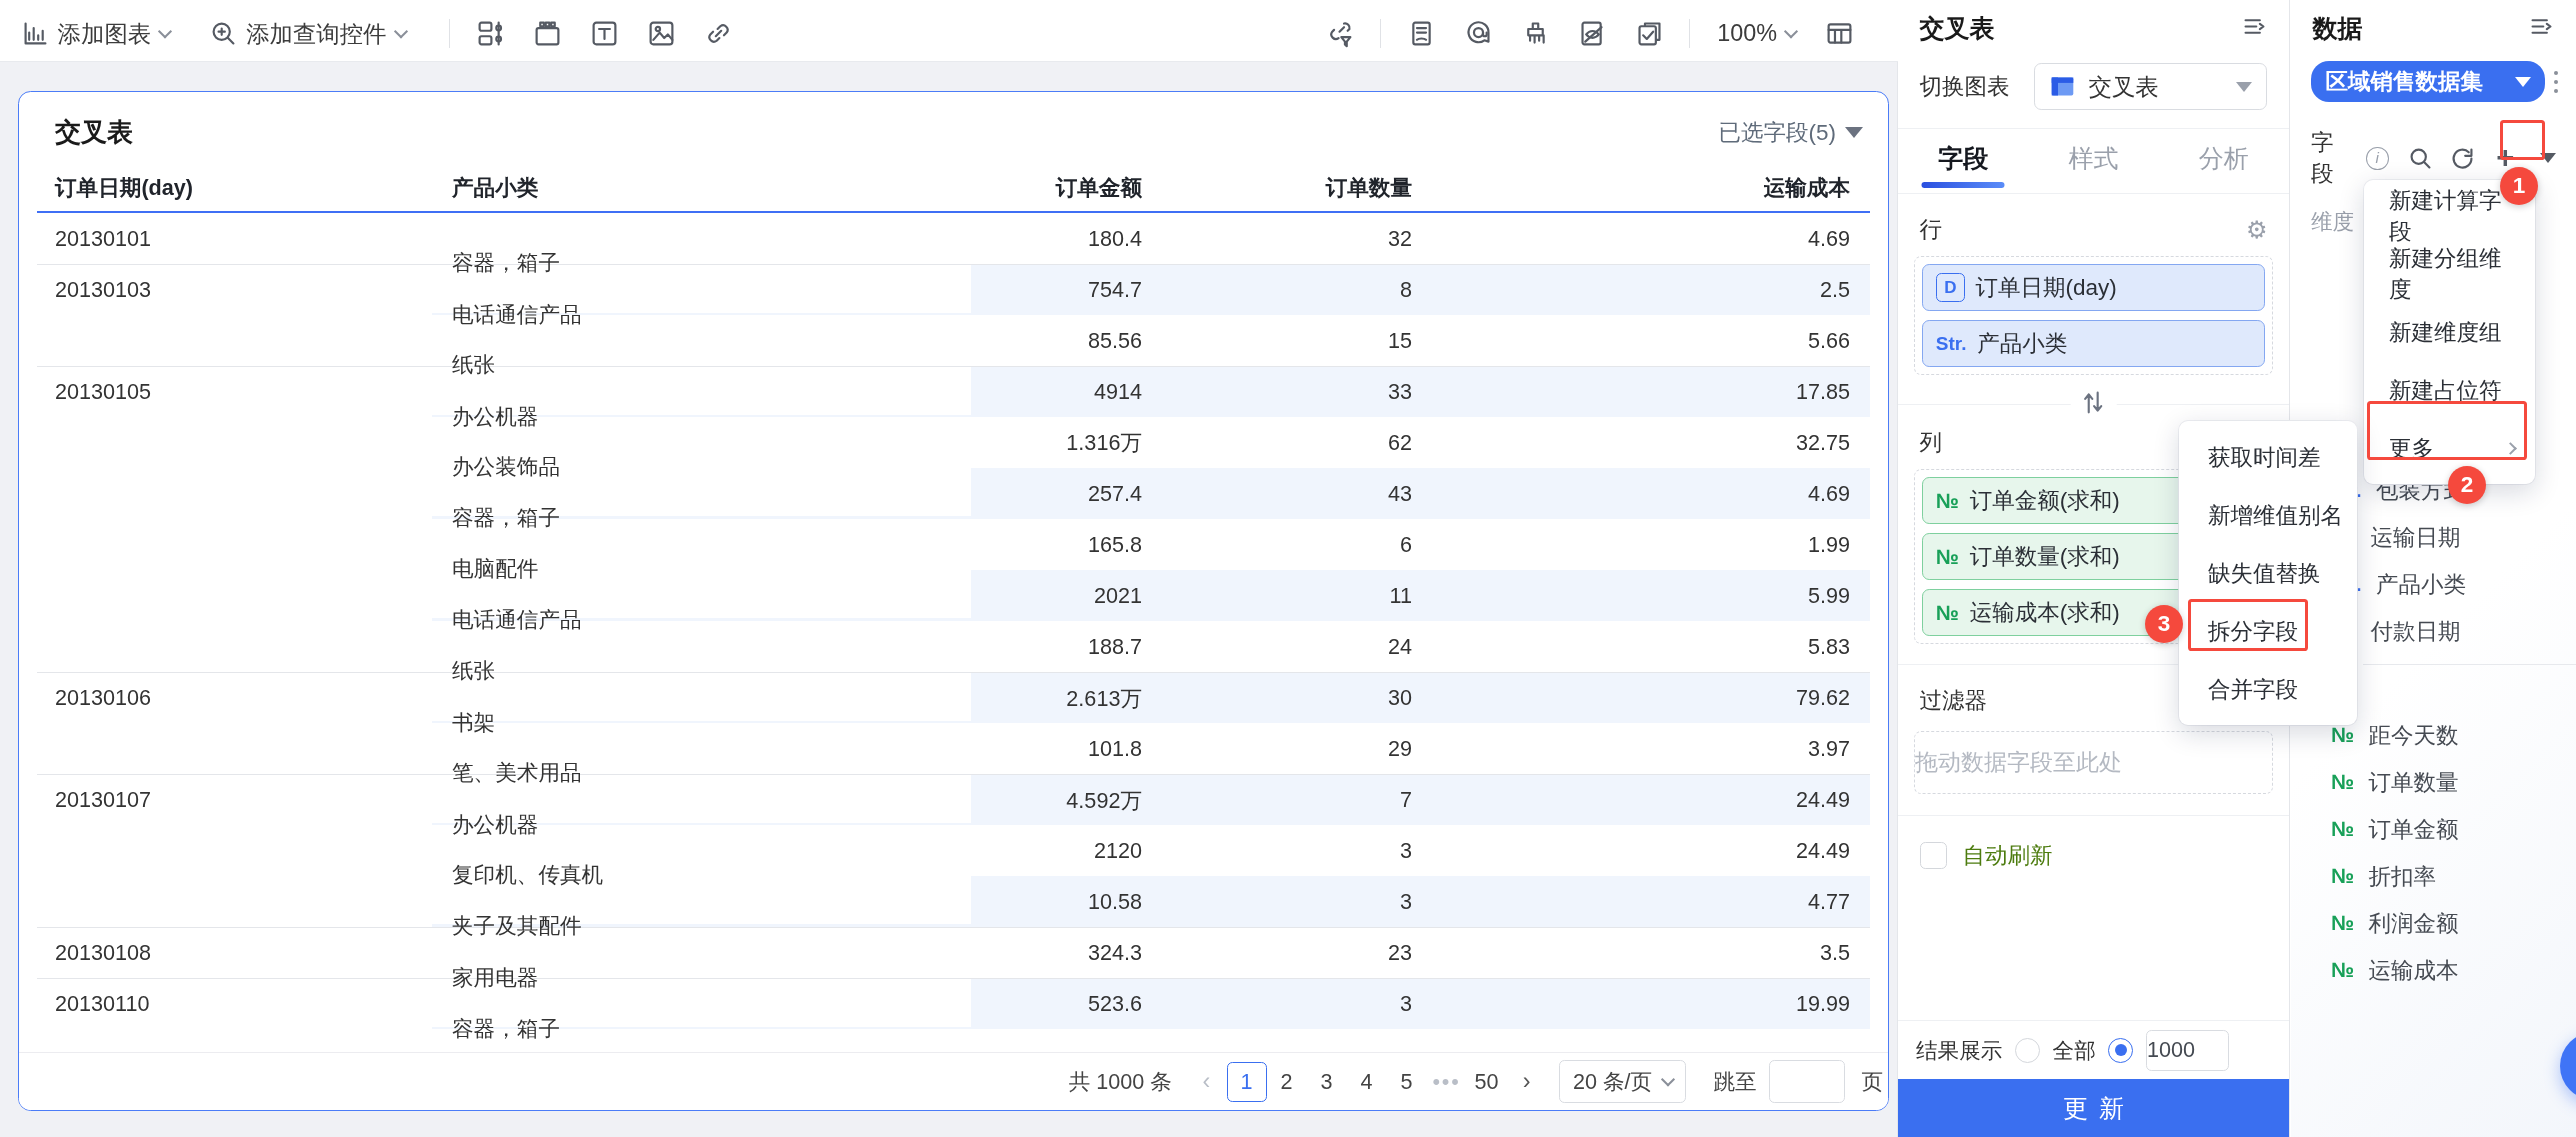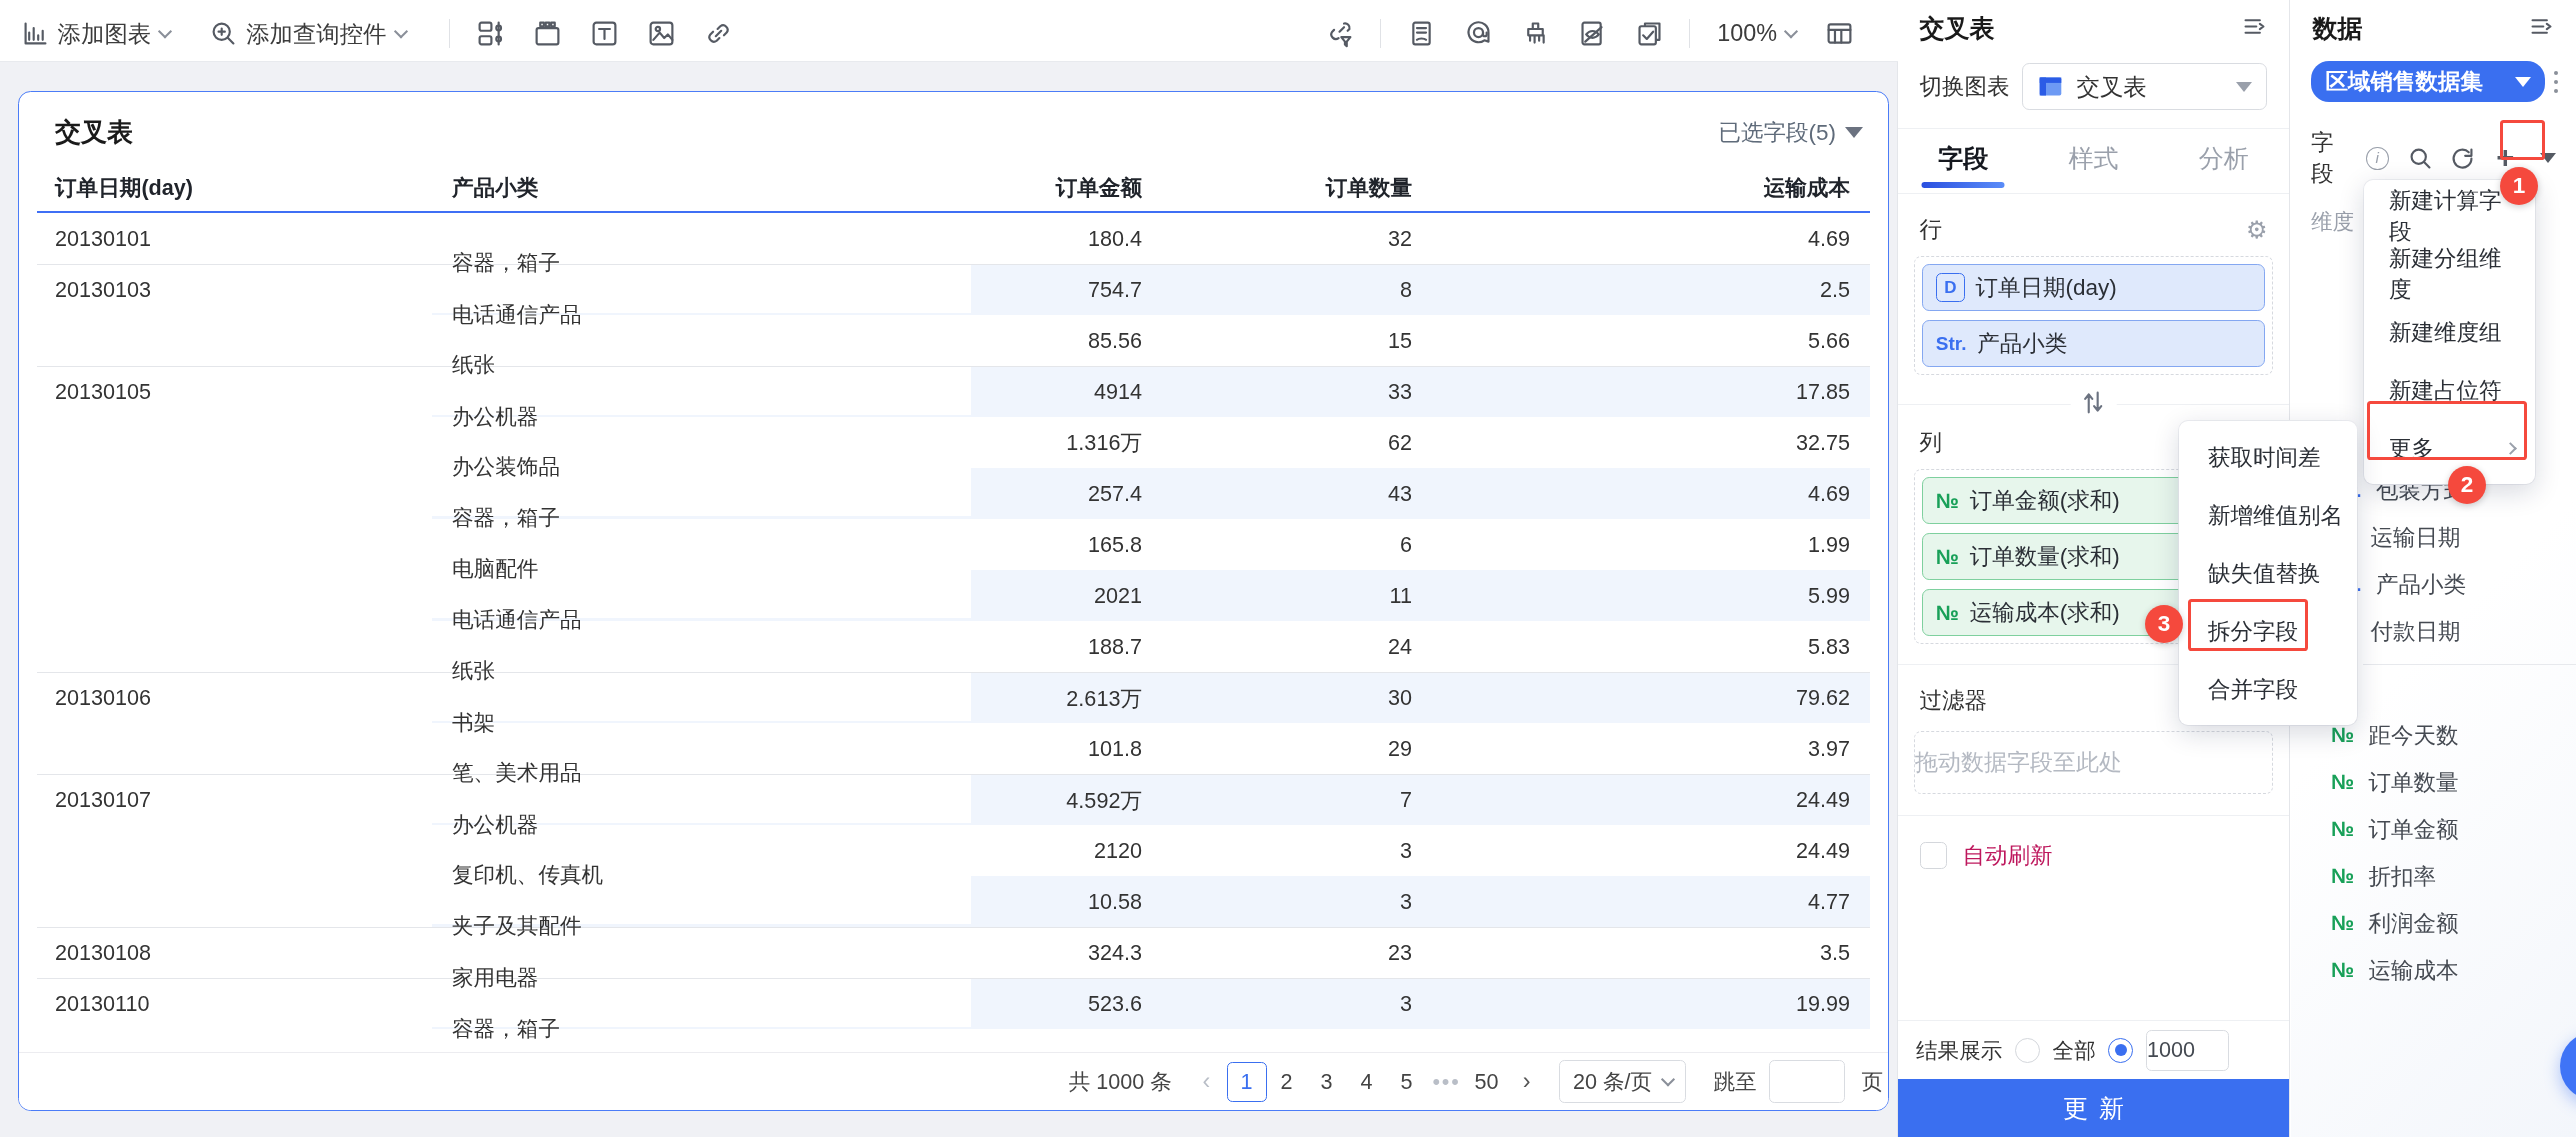--- a/index.html
+++ b/index.html
@@ -48,21 +48,21 @@
   #psize { display:flex; align-items:center; gap:10.8px; border:0.9px solid #d9dce1; border-radius:5.4px; height:43px; padding:0 12.6px; margin:0 12.6px; cursor:pointer; }
   #jump-label { margin:0 5.4px 0 7.2px; }
   #jump-input { width:76px; height:43px; border:0.9px solid #d9dce1; border-radius:5.4px; background:#fff; }
   #page-unit { margin-left:9px; }
 
   
   #panel-chart { position:absolute; left:1898px; top:0; width:392px; height:1138px; background:#fff; border-right:0.9px solid #e4e6ea; }
   .p-head { display:flex; align-items:center; height:56px; padding:0 21.6px; }
   .p-title { font-size:25px; font-weight:bold; color:#1a1a1a; }
   .p-collapse { margin-left:auto; cursor:pointer; }
-  #switch-row { display:flex; align-items:center; padding:7.2px 21.6px 18px 21.6px; gap:12px; border-bottom:0.9px solid #eef0f3; }
+  #switch-row { display:flex; align-items:center; padding:7.2px 21.6px 18px 21.6px; gap:24px; border-bottom:0.9px solid #eef0f3; }
   #switch-label { font-size:22.5px; color:#333; }
   #switch-box { flex:1; border:0.9px solid #d9dce1; border-radius:7.2px; height:47px; display:flex; align-items:center; padding:0 14.4px; gap:12.6px; cursor:pointer; font-size:23.4px; }
   #switch-box .tri { margin-left:auto; width:0; height:0; border-left:8px solid transparent; border-right:8px solid transparent; border-top:10.8px solid #9aa0ab; }
   #tabs { display:flex; height:65px; border-bottom:0.9px solid #eef0f3; align-items:center; }
   .tab { flex:1; text-align:center; font-size:25px; color:#9aa0ab; position:relative; height:100%; line-height:59px; cursor:pointer; }
   .tab.active { color:#15181f; font-weight:bold; }
   .tab.active::after { content:""; position:absolute; left:50%; transform:translateX(-50%); bottom:5.4px; width:83px; height:6.3px; border-radius:3.6px; background:linear-gradient(90deg,#2b50e0,#5a8cf8); }
   .sec-row { display:flex; align-items:center; padding:20px 21.6px 9px 21.6px; font-size:22.5px; color:#333; }
   .gear { margin-left:auto; color:#9aa0ab; font-size:24px; cursor:pointer; }
   .chipzone { margin:1.8px 16px 0 16px; border:1.8px dashed #d6d9df; border-radius:7.2px; padding:7.2px; display:flex; flex-direction:column; gap:9px; }
@@ -70,21 +70,21 @@
   .chip.blue { background:#dfe9fc; border:1.3px solid #84a7f1; }
   .chip.green { background:#e7f6ec; border:1.3px solid #7ed09e; }
   .ic-date { width:29px; height:29px; border:1.8px solid #3a6ff0; border-radius:5.4px; color:#3a6ff0; font-size:17px; font-weight:bold; display:flex; align-items:center; justify-content:center; }
   .ic-str { color:#3a6ff0; font-size:19px; font-weight:bold; }
   .ic-num { color:#18a058; font-size:20.7px; font-weight:bold; }
   #swap-row { position:relative; height:32px; margin-top:12.6px; }
   #swap-row::before { content:""; position:absolute; left:0; right:0; top:50%; height:0.9px; background:#eef0f3; }
   #swap-icon { position:absolute; left:50%; top:50%; transform:translate(-50%,-50%); background:#fff; padding:0 10.8px; cursor:pointer; }
   #filter-sec { border-top:0.9px solid #eef0f3; margin-top:20px; }
   #filter-zone { margin:5.4px 16px; border:1.8px dashed #d6d9df; border-radius:7.2px; height:63px; display:flex; align-items:center; justify-content:flex-start; color:#b4b9c2; font-size:23px; }
-  #refresh-row { border-top:0.9px solid #eef0f3; margin-top:21.6px; padding:23.4px 21.6px; display:flex; align-items:center; gap:16px; font-size:22.5px; color:#be185d; }
+  #refresh-row { border-top:0.9px solid #eef0f3; margin-top:21.6px; padding:23.4px 21.6px; display:flex; align-items:center; gap:16px; font-size:22.5px; color:#4d7c0f; }
   .cbx { width:27px; height:27px; border:1.8px solid #d4d7dc; border-radius:5.4px; background:#fff; cursor:pointer; }
   #chart-foot { position:absolute; left:0; bottom:0; width:100%; }
   #result-row { border-top:0.9px solid #eef0f3; height:59px; display:flex; align-items:center; padding:0 18px; gap:12.6px; font-size:21.6px; color:#333; }
   .radio { width:25px; height:25px; border-radius:50%; border:1.8px solid #d4d7dc; background:#fff; cursor:pointer; }
   .radio.sel { border:1.8px solid #3a6ff0; display:flex; align-items:center; justify-content:center; }
   .radio.sel::after { content:""; width:12.6px; height:12.6px; border-radius:50%; background:#3a6ff0; }
   #result-count { width:83px; height:41px; border:0.9px solid #d9dce1; border-radius:5.4px; display:flex; align-items:center; padding-left:0; color:#454a52; }
   #update-btn { height:59px; background:#3a6ff0; color:#fff; font-size:25px; display:flex; align-items:center; justify-content:center; letter-spacing:10.8px; cursor:pointer; text-indent:10.8px; }
 
   

